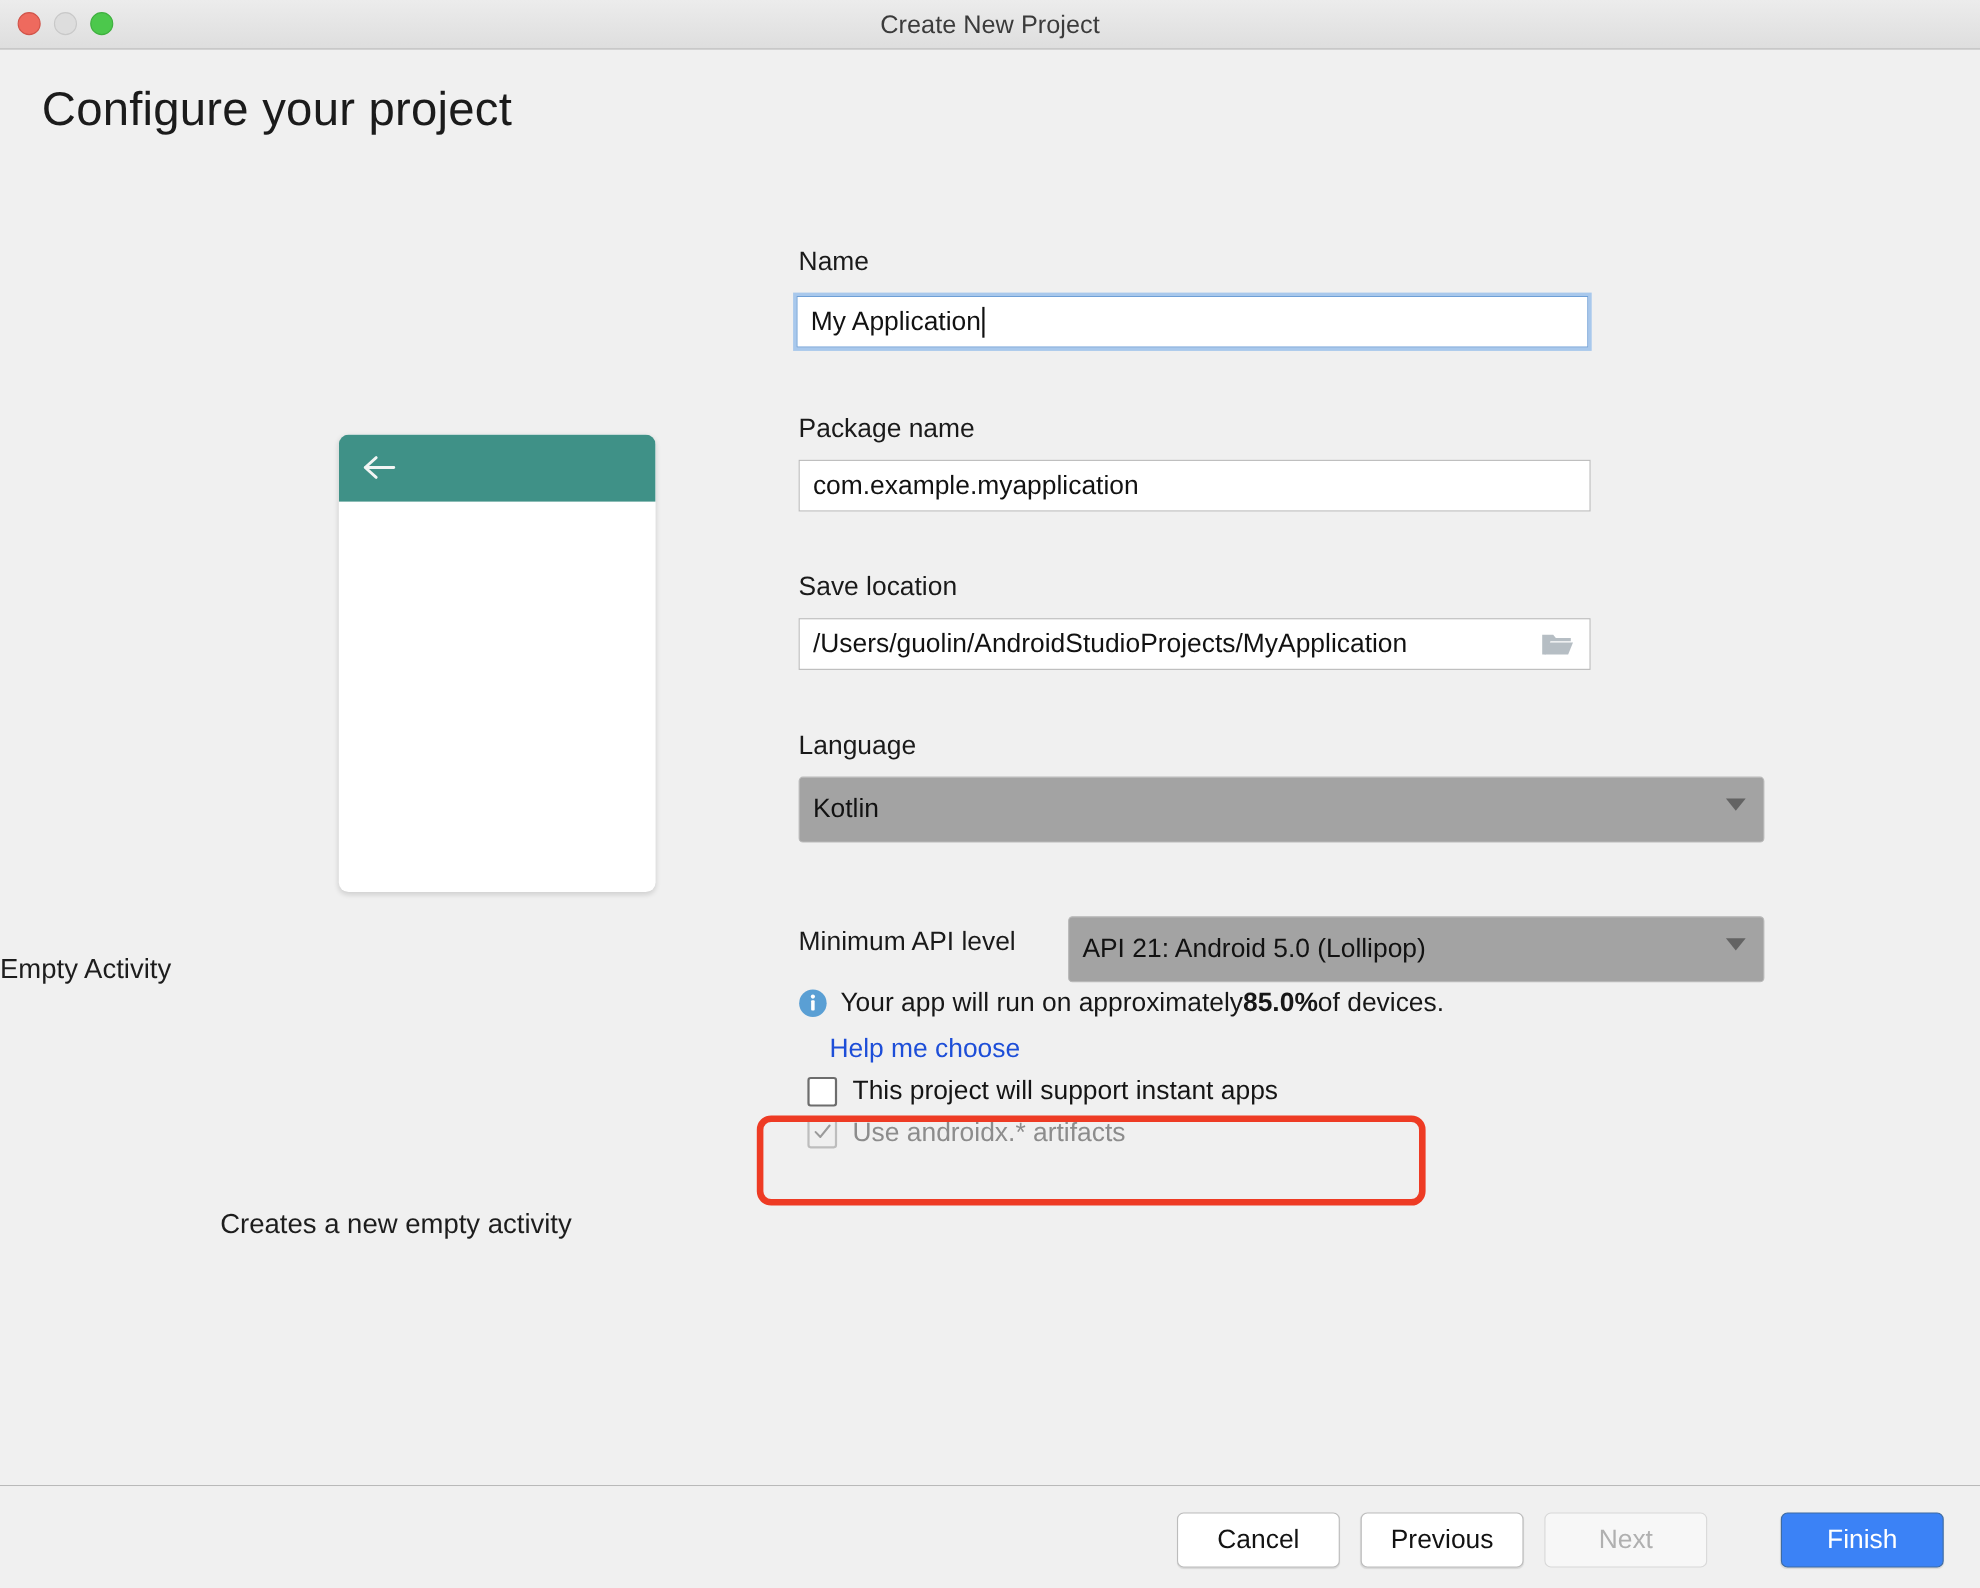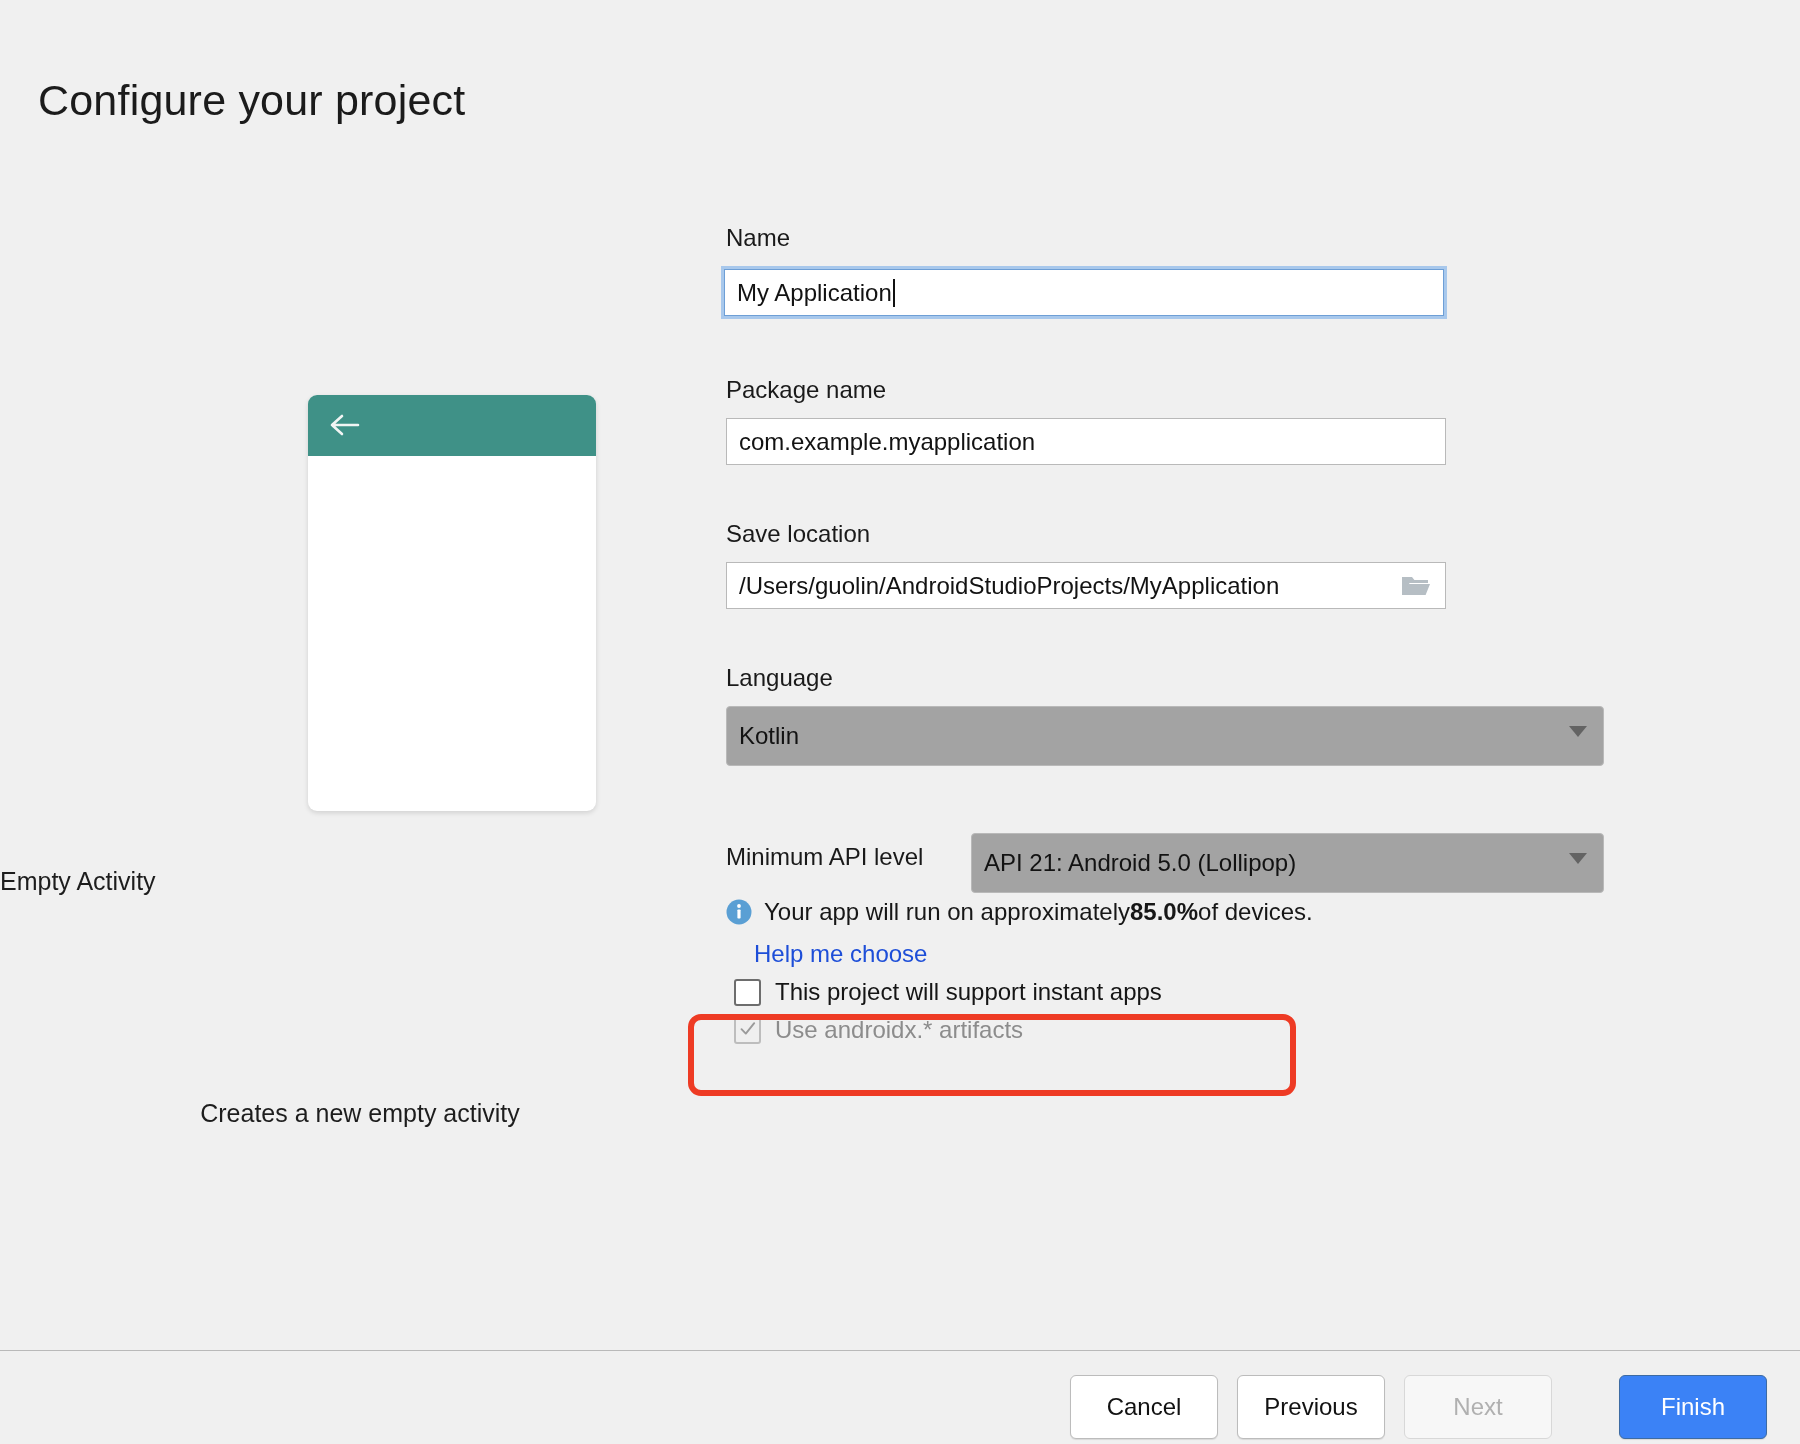--- a/index.html
+++ b/index.html
@@ -288,21 +288,21 @@
   }
   .footer-buttons {
     position: absolute;
     right: 33px;
     top: 24px;
     display: flex;
     gap: 19px;
   }
   .btn {
     box-sizing: border-box;
-    height: 64px;
+    height: 50px;
     min-width: 148px;
     padding: 0 18px;
     border-radius: 6px;
     font-size: 24px;
     display: flex;
     align-items: center;
     justify-content: center;
     background: #ffffff;
     border: 1px solid #bcbcbc;
     color: #121212;
@@ -319,20 +319,28 @@
     border: 1px solid #3d6ba3;
     color: #ffffff;
     margin-left: 48px;
   }
 </style>
 </head>
 <body>
 
 <div class="window">
 
+  <div class="titlebar">
+    <div class="traffic">
+      <div class="light close"></div>
+      <div class="light min"></div>
+      <div class="light zoom"></div>
+    </div>
+    <div class="window-title">Create New Project</div>
+  </div>
 
   <div class="page-title">Configure your project</div>
 
   <div class="preview-col">
     <div class="phone-card">
       <div class="phone-appbar">
         <svg class="back-arrow" viewBox="0 0 30 26">
           <path d="M2 13 L12 4 M2 13 L12 22 M2 13 L28 13" stroke="#f2f5f4" stroke-width="2.6" fill="none" stroke-linecap="round" stroke-linejoin="round"></path>
         </svg>
       </div>

